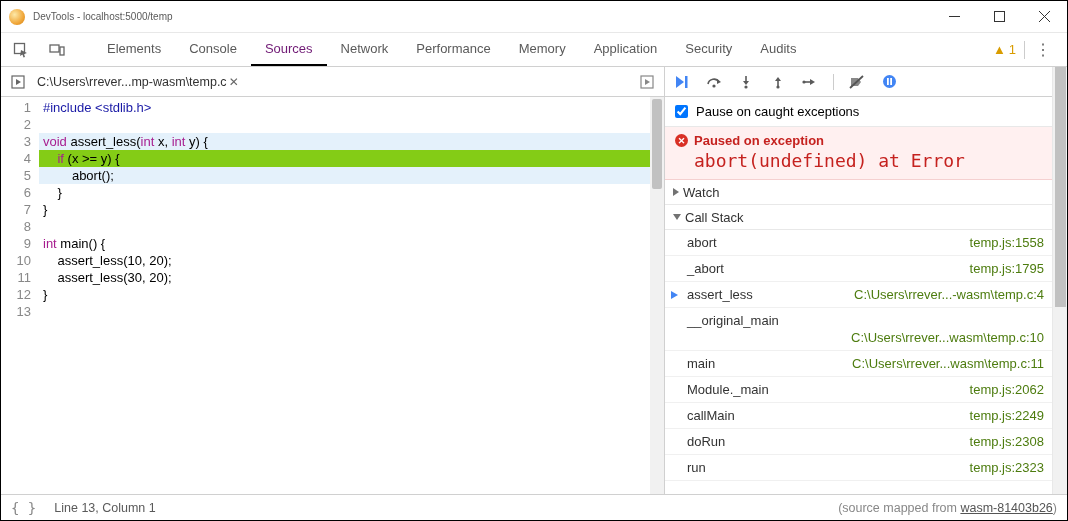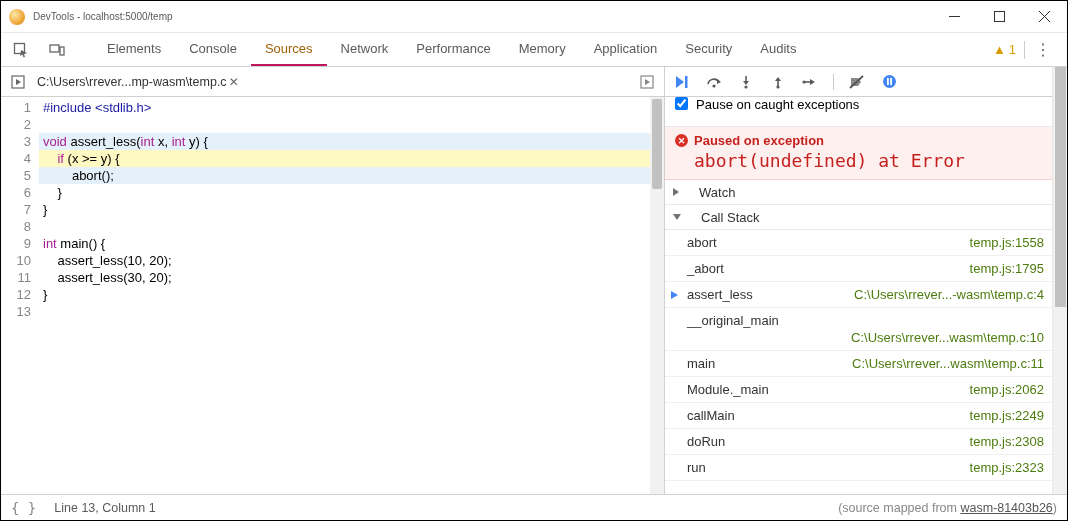--- a/index.html
+++ b/index.html
@@ -7,55 +7,55 @@
 .titlebar{height:32px;display:flex;align-items:center;background:#fff;border-bottom:1px solid #e8e8e8}
 .ti-icon{width:16px;height:16px;margin:0 8px;border-radius:50%;background:radial-gradient(circle at 35% 35%,#fde9a8,#f0a73a 60%,#d07a0a);display:flex;align-items:center;justify-content:center;font-size:9px;color:#fff}
 .ti-text{font-size:10px;color:#5a5a5a}
 .win-ctrls{margin-left:auto;display:flex}
 .win-btn{width:45px;height:32px;display:flex;align-items:center;justify-content:center;color:#333;font-size:12px}
 .win-btn svg{width:11px;height:11px}
 .tabbar{height:34px;display:flex;align-items:center;border-bottom:1px solid #d0d0d0;padding:0 8px;gap:12px}
 .tb-icon{width:24px;height:28px;display:flex;align-items:center;justify-content:center;color:#5a5a5a}
 .tb-tabs{display:flex;margin-left:12px;gap:0}
 .tb-tab{padding:8px 14px;font-size:13px;color:#5a5a5a;cursor:default}
-.tb-tab.active{color:#a16207;border-bottom:2px solid #be185d}
+.tb-tab.active{color:#701a75;border-bottom:2px solid #000000}
 .tb-right{margin-left:auto;display:flex;align-items:center;gap:8px;padding-right:6px}
 .warn{color:#d99c00;font-size:13px;display:flex;align-items:center;gap:3px}
 .kebab{width:20px;text-align:center;color:#666;font-size:16px}
 .content{flex:1;display:flex;min-height:0}
 .left{flex:1;display:flex;flex-direction:column;border-right:1px solid #d0d0d0;min-width:0}
 .filebar{height:30px;display:flex;align-items:center;border-bottom:1px solid #d0d0d0;padding:0 6px}
 .fb-icon{width:22px;height:22px;display:flex;align-items:center;justify-content:center;color:#666}
 .fb-tab{display:flex;align-items:center;padding:4px 8px;font-size:12.5px;color:#333;gap:2px}
 .fb-close{color:#666;font-size:12px}
 .fb-right{margin-left:auto}
 .editor{flex:1;display:flex;font-family:Consolas,monospace;font-size:13px;overflow:hidden;position:relative}
 .gutter{width:38px;text-align:right;padding:2px 8px 2px 2px;color:#888;background:#fff;user-select:none}
 .gutter .ln{height:17px;line-height:17px}
 .code{flex:1;padding:2px 0;position:relative}
 .cl{height:17px;line-height:17px;padding-left:4px;white-space:pre}
-.cl.hl{background:#fef9c3}
+.cl.hl{background:#84cc16}
 .cl.hl2{background:#e4f1fb}
 .k{color:#a71d8f}
 .fn{color:#000}
 .s{color:#1a1aa6}
 .editor-scroll{position:absolute;right:0;top:0;bottom:0;width:14px;background:#f1f1f1}
 .editor-thumb{position:absolute;right:2px;top:2px;width:10px;height:90px;background:#c1c1c1;border-radius:2px}
 .right{width:402px;display:flex;min-height:0}
 .rcol{flex:1;display:flex;flex-direction:column;min-height:0}
 .dbgbar{height:30px;display:flex;align-items:center;border-bottom:1px solid #d0d0d0;padding:0 8px;gap:14px}
 .db-icon{color:#5a5a5a;display:flex;align-items:center;justify-content:center;width:18px;height:18px}
 .db-icon.blue{color:#4285f4}
-.pause-ex{height:30px;display:flex;align-items:flex-start;padding:0 10px;border-bottom:1px solid #e8e8e8;font-size:13px}
+.pause-ex{height:30px;display:flex;align-items:center;padding:0 10px;border-bottom:1px solid #e8e8e8;font-size:13px}
 .pause-ex input{margin-right:8px}
 .paused{background:#fff0f0;border-bottom:1px solid #f5d0d0;padding:6px 10px 8px}
 .paused-h{display:flex;align-items:center;gap:6px;color:#c5221f;font-size:13px;font-weight:600}
 .err-icon{width:13px;height:13px;background:#d93025;border-radius:50%;color:#fff;font-size:9px;display:flex;align-items:center;justify-content:center}
 .paused-d{color:#c5221f;font-family:Consolas,monospace;font-size:18px;margin-left:19px;margin-top:2px}
-.section-h{height:25px;display:flex;align-items:center;padding:0 8px;border-bottom:1px solid #e8e8e8;font-size:13px;color:#333;gap:20px}
+.section-h{height:25px;display:flex;align-items:center;padding:0 8px;border-bottom:1px solid #e8e8e8;font-size:13px;color:#333;gap:4px}
 .tri{width:0;height:0;display:inline-block}
 .tri.r{border-top:4px solid transparent;border-bottom:4px solid transparent;border-left:6px solid #727272}
 .tri.d{border-left:4px solid transparent;border-right:4px solid transparent;border-top:6px solid #727272}
 .stack{flex:1;overflow:auto}
 .frame{display:flex;align-items:center;padding:5px 8px 5px 22px;border-bottom:1px solid #f0f0f0;font-size:13px;position:relative;min-height:25px}
 .frame.cur::before{content:"";position:absolute;left:6px;top:9px;width:0;height:0;border-top:4px solid transparent;border-bottom:4px solid transparent;border-left:7px solid #4285f4}
 .frame .fname{color:#333}
 .frame .floc{margin-left:auto;color:#4d7c0f;font-size:13px;text-align:center}
 .frame.wrap{flex-direction:column;align-items:flex-start}
 .frame.wrap .floc{margin-left:0;align-self:flex-end;margin-top:2px}

